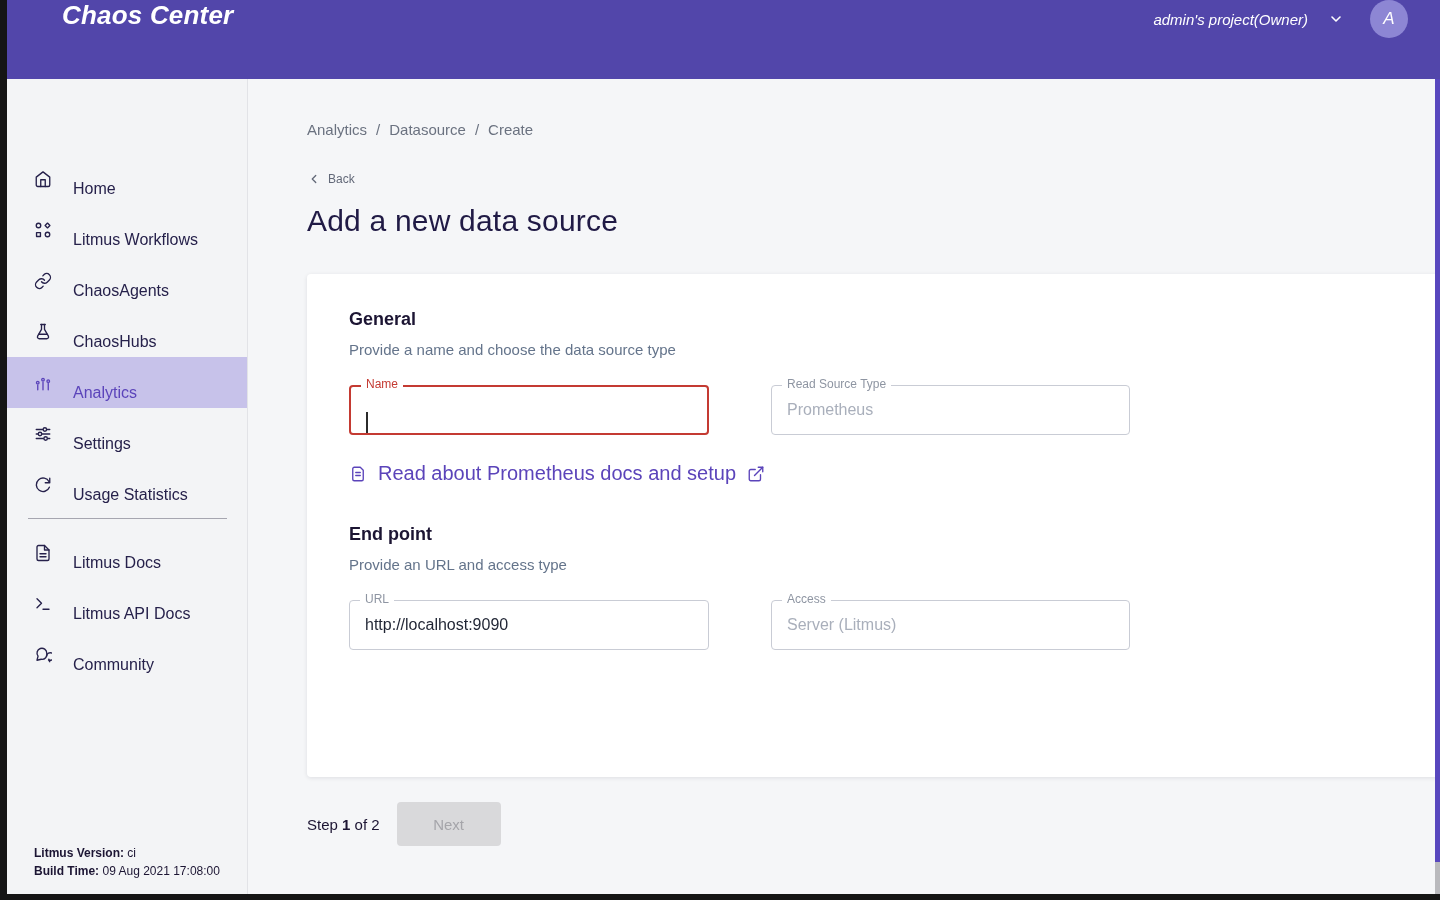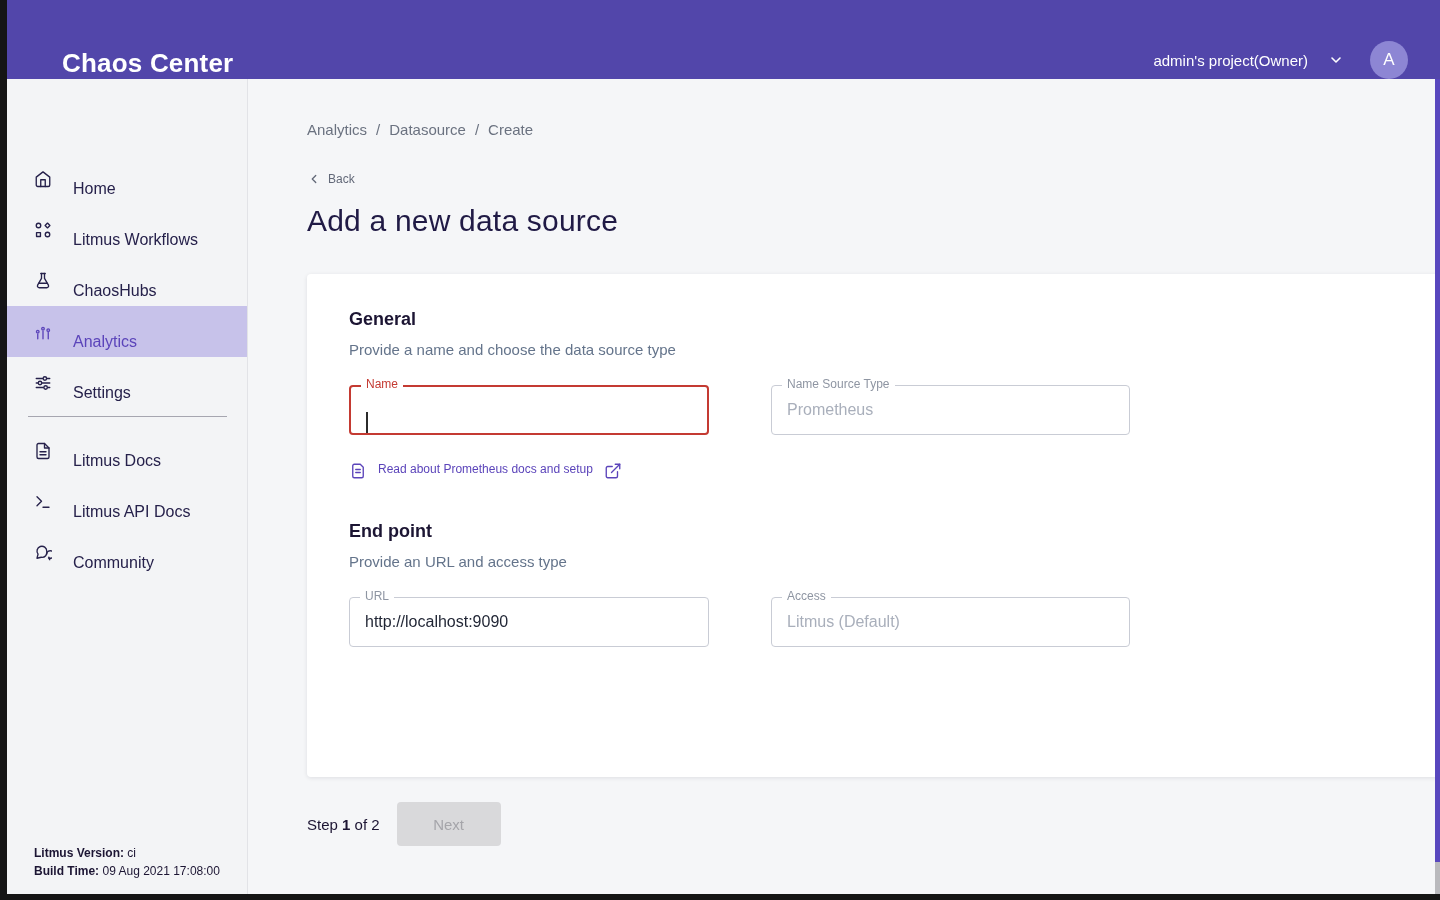--- a/index.html
+++ b/index.html
@@ -6,22 +6,22 @@
   html,body { width:1440px; height:900px; }
   body {
     font-family:"Liberation Sans", sans-serif;
     background:#151515; 
     position:relative; overflow:hidden;
   }
   .screen { position:absolute; left:7px; top:0; width:1433px; height:894px; background:#f5f6f8; }
 
   
   .app-header {
-    height:79px; background:#5246aa; display:flex; align-items:flex-end;
-    padding:0 32px 0 55px; color:#ffffff;
+    height:79px; background:#5246aa; display:flex; align-items:flex-start;
+    padding:0 32px 0 55px; color:#ffffff;font-style:italic;
   }
   .app-title { font-size:26px; font-weight:bold; letter-spacing:.2px; }
   .header-right { margin-left:auto; display:flex; align-items:center; gap:26px; }
   .project-selector { display:flex; align-items:center; gap:20px; cursor:pointer; }
   .project-selector .label { font-size:15px; color:#ffffff; }
   .avatar {
     width:38px; height:38px; border-radius:50%; background:#8d86d4;
     display:flex; align-items:center; justify-content:center;
     color:#ffffff; font-size:17px; cursor:pointer;
   }
@@ -77,22 +77,22 @@
     position:absolute; top:-9px; left:10px; background:#ffffff; padding:0 5px;
     font-size:12px; color:#8e95a2; line-height:14px;
   }
   .field-value { font-size:16px; color:#1f2433; }
   .field.disabled .field-value { color:#a9afbb; }
   .field.error { border:2px solid #c43a32;align-items:flex-end; }
   .field.error .field-label { color:#c43a32; top:-10px; }
   .caret { width:1.5px; height:21px; background:#2b2b2b; }
 
   .docs-link {
-    margin-top:27px; display:inline-flex; gap:11px;
-    color:#5b44ba; font-size:12px; cursor:pointer;
+    margin-top:27px; display:inline-flex; align-items:center; gap:11px;
+    color:#5b44ba; font-size:20px; cursor:pointer;
   }
   .docs-link svg { width:18px; height:18px; }
   .endpoint-section { margin-top:37px; }
 
   
   .footer-row {
     width:1070px; margin-top:25px; display:flex; align-items:center; 
   }
   .step-indicator { font-size:15px; color:#1c1533; margin-right:17px; }
   .step-indicator b { font-weight:bold; }
@@ -146,20 +146,29 @@
           <svg viewBox="0 0 24 24" fill="none" stroke="currentColor" stroke-width="1.8" stroke-linecap="round" stroke-linejoin="round">
               <circle cx="6" cy="6" r="3"></circle>
               <path d="M18 2.8L21.2 6 18 9.2 14.8 6z"></path>
               <rect x="3.4" y="15.4" width="5.2" height="5.2"></rect>
               <circle cx="18" cy="18" r="3"></circle>
             </svg>
         </span>
         <span class="nav-label">Litmus Workflows</span>
       </div>
 
+      <div class="nav-item">
+        <span class="nav-icon">
+          <svg viewBox="0 0 24 24" fill="none" stroke="currentColor" stroke-width="1.8" stroke-linecap="round" stroke-linejoin="round">
+              <path d="M10 13a5 5 0 0 0 7.54.54l3-3a5 5 0 0 0-7.07-7.07l-1.72 1.71"></path>
+              <path d="M14 11a5 5 0 0 0-7.54-.54l-3 3a5 5 0 0 0 7.07 7.07l1.71-1.71"></path>
+            </svg>
+        </span>
+        <span class="nav-label">ChaosAgents</span>
+      </div>
 
       <div class="nav-item">
         <span class="nav-icon">
           <svg viewBox="0 0 24 24" fill="none" stroke="currentColor" stroke-width="1.8" stroke-linecap="round" stroke-linejoin="round">
               <path d="M9 2h6"></path>
               <path d="M10 2v6.5L4.8 17.6A2.4 2.4 0 0 0 7 21h10a2.4 2.4 0 0 0 2.2-3.4L14 8.5V2"></path>
               <line x1="6.6" y1="15" x2="17.4" y2="15"></line>
             </svg>
         </span>
         <span class="nav-label">ChaosHubs</span>
@@ -186,20 +195,29 @@
               <circle cx="14.5" cy="6" r="2.3" fill="#f3f4f6"></circle>
               <line x1="3" y1="12" x2="21" y2="12"></line>
               <circle cx="8" cy="12" r="2.3" fill="#f3f4f6"></circle>
               <line x1="3" y1="18" x2="21" y2="18"></line>
               <circle cx="15.5" cy="18" r="2.3" fill="#f3f4f6"></circle>
             </svg>
         </span>
         <span class="nav-label">Settings</span>
       </div>
 
+      <div class="nav-item">
+        <span class="nav-icon">
+          <svg viewBox="0 0 24 24" fill="none" stroke="currentColor" stroke-width="1.8" stroke-linecap="round" stroke-linejoin="round">
+              <path d="M20.49 15a9 9 0 1 1-.36-7.36"></path>
+              <polyline points="21 3 21 9 15 9"></polyline>
+            </svg>
+        </span>
+        <span class="nav-label">Usage Statistics</span>
+      </div>
 
       <hr class="sidebar-divider">
 
       <div class="nav-item">
         <span class="nav-icon">
           <svg viewBox="0 0 24 24" fill="none" stroke="currentColor" stroke-width="1.8" stroke-linecap="round" stroke-linejoin="round">
               <path d="M14 2H6a2 2 0 0 0-2 2v16a2 2 0 0 0 2 2h12a2 2 0 0 0 2-2V8z"></path>
               <polyline points="14 2 14 8 20 8"></polyline>
               <line x1="16" y1="13" x2="8" y2="13"></line>
               <line x1="16" y1="17" x2="8" y2="17"></line>
@@ -261,21 +279,21 @@
 
         <h2 class="section-heading">General</h2>
         <p class="section-subtitle">Provide a name and choose the data source type</p>
 
         <div class="fields-row">
           <div class="field error field-name-col">
             <span class="field-label">Name</span>
             <span class="caret"></span>
           </div>
           <div class="field disabled field-type-col">
-            <span class="field-label">Name Source Type</span>
+            <span class="field-label">Read Source Type</span>
             <span class="field-value">Prometheus</span>
           </div>
         </div>
 
         <div class="docs-link">
           <span>
             <svg viewBox="0 0 24 24" fill="none" stroke="#5b44ba" stroke-width="1.8" stroke-linecap="round" stroke-linejoin="round">
                 <path d="M15 3H7a2 2 0 0 0-2 2v14a2 2 0 0 0 2 2h10a2 2 0 0 0 2-2V7z"></path>
                 <line x1="15" y1="10" x2="9" y2="10"></line>
                 <line x1="15" y1="14" x2="9" y2="14"></line>
@@ -295,21 +313,21 @@
           <h2 class="section-heading">End point</h2>
           <p class="section-subtitle">Provide an URL and access type</p>
 
           <div class="fields-row">
             <div class="field field-name-col">
               <span class="field-label">URL</span>
               <span class="field-value">http://localhost:9090</span>
             </div>
             <div class="field disabled field-type-col">
               <span class="field-label">Access</span>
-              <span class="field-value">Litmus (Default)</span>
+              <span class="field-value">Server (Litmus)</span>
             </div>
           </div>
         </div>
       </section>
 
       <div class="footer-row">
         <div class="step-indicator"><span>Step </span><b>1</b><span> of 2</span></div>
         <button class="next-button" disabled="">Next</button>
       </div>
 

